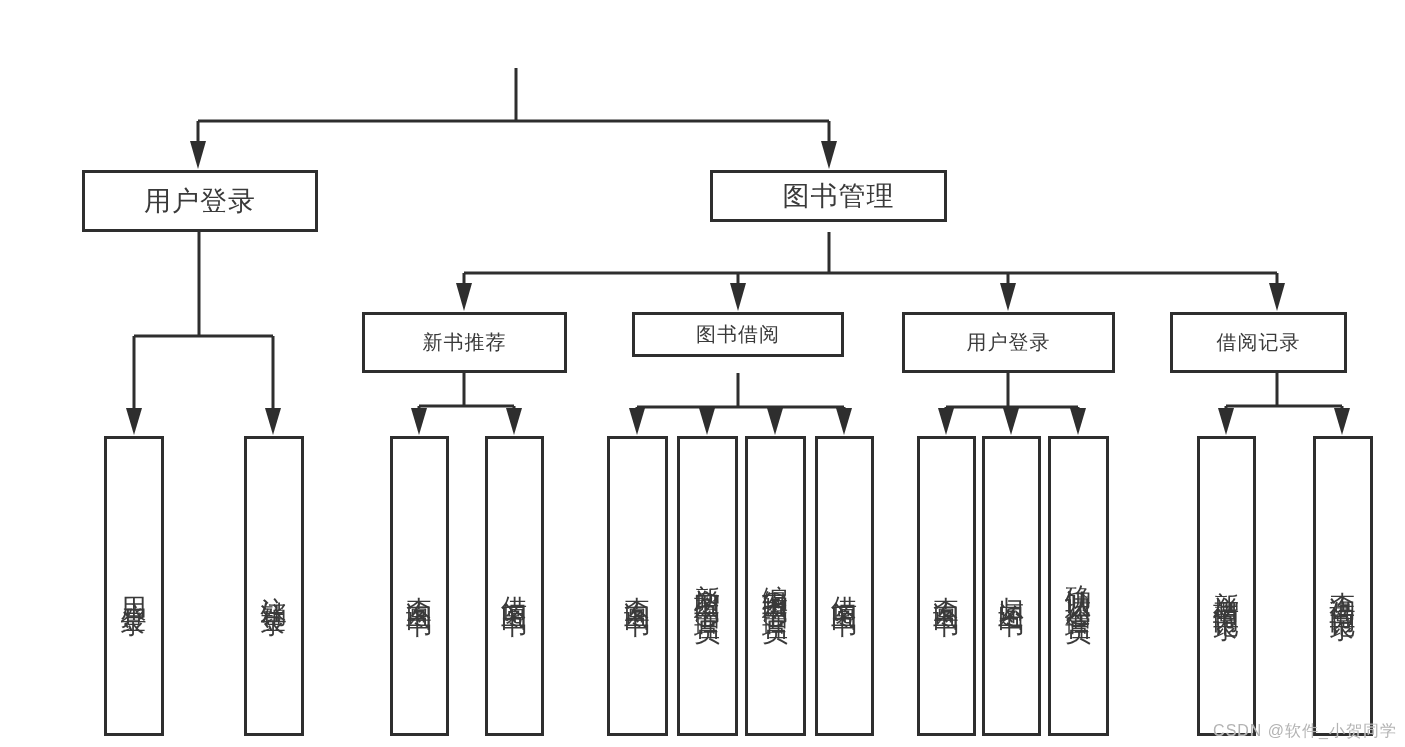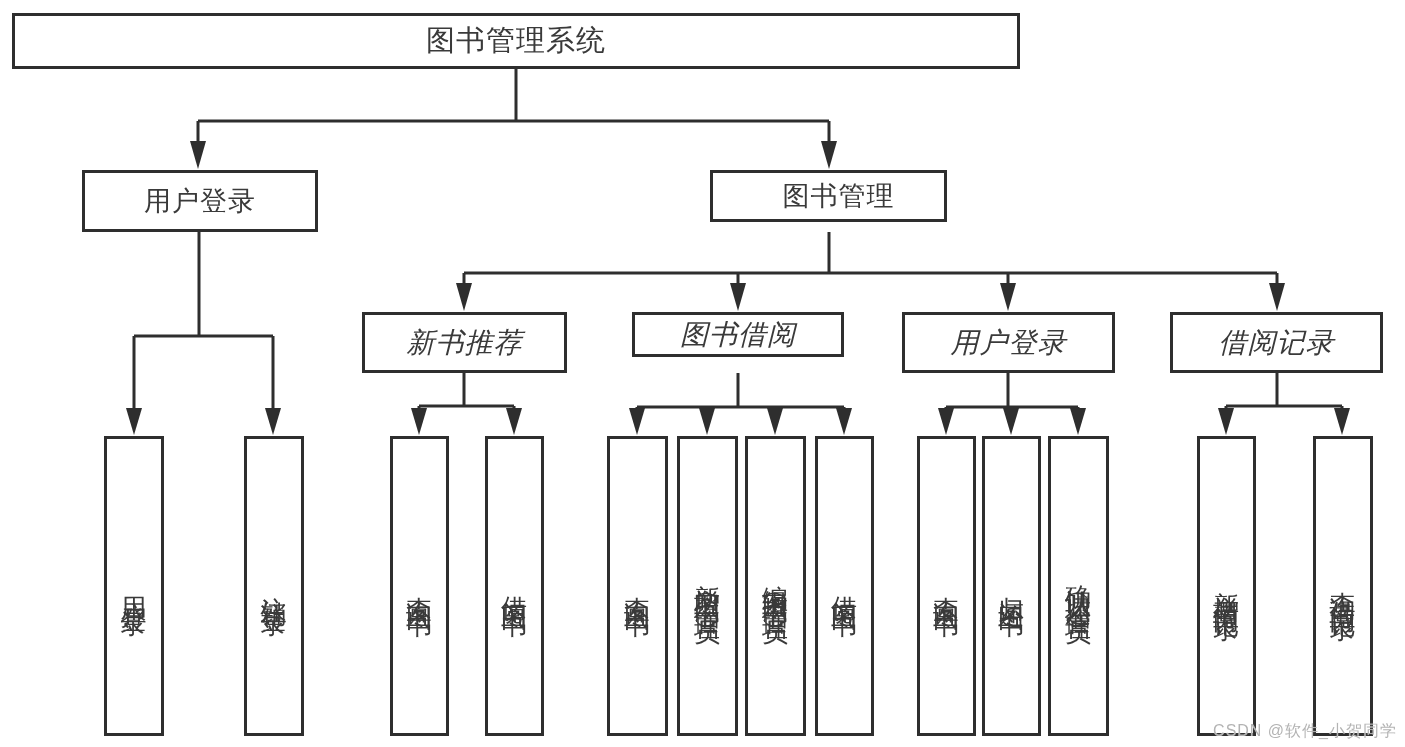--- a/index.html
+++ b/index.html
@@ -31,38 +31,38 @@
     position: absolute;
     border: 3px solid var(--line);
     background: var(--background);
     display: flex;
     align-items: center;
     justify-content: center;
     color: var(--text);
   }
   .node.root  { font-size: 29px; letter-spacing: 1px; }
   .node.l2    { font-size: 27px; letter-spacing: 1px; }
-  .node.l3    { font-size: 28px; letter-spacing: 1px; font-style: italic; }
+  .node.l3    { font-size: 20px; letter-spacing: 1px; }
   .node.leaf .vlabel {
     writing-mode: vertical-rl;
     text-orientation: mixed;
     font-size: 26px;
     letter-spacing: 5px;
     line-height: 1;
     white-space: nowrap;
   }
 
   
   #n-root   { left: 12px;   top: 13px;  width: 1008px; height: 56px; }
   #n-login  { left: 82px;   top: 170px; width: 236px;  height: 62px; }
   #n-mgmt   { left: 710px;  top: 170px; width: 237px;  height: 52px; padding-left: 20px; }
   #n-rec    { left: 362px;  top: 312px; width: 205px;  height: 61px; }
   #n-bor    { left: 632px;  top: 312px; width: 212px;  height: 45px; }
   #n-cur    { left: 902px;  top: 312px; width: 213px;  height: 61px; }
-  #n-hist   { left: 1170px; top: 312px; width: 213px;  height: 61px; }
+  #n-hist   { left: 1170px; top: 312px; width: 177px;  height: 61px; }
 
   .leaf { top: 436px; height: 300px; }
   #lf-1  { left: 104px;  width: 60px; }
   #lf-2  { left: 244px;  width: 60px; }
   #lf-3  { left: 390px;  width: 59px; }
   #lf-4  { left: 485px;  width: 59px; }
   #lf-5  { left: 607px;  width: 61px; }
   #lf-6  { left: 677px;  width: 61px; }
   #lf-7  { left: 745px;  width: 61px; }
   #lf-8  { left: 815px;  width: 59px; }
@@ -120,23 +120,20 @@
       <polygon class="ah" points="767,408 783,408 775,435"></polygon>
       <polygon class="ah" points="836,408 852,408 844,435"></polygon>
       <polygon class="ah" points="938,408 954,408 946,435"></polygon>
       <polygon class="ah" points="1003,408 1019,408 1011,435"></polygon>
       <polygon class="ah" points="1070,408 1086,408 1078,435"></polygon>
       <polygon class="ah" points="1218,408 1234,408 1226,435"></polygon>
       <polygon class="ah" points="1334,408 1350,408 1342,435"></polygon>
     </g>
   </svg>
 
-  <div id="n-root" class="node root">
-    <span>图书管理系统</span>
-  </div>
 
   <div id="n-login" class="node l2">
     <span>用户登录</span>
   </div>
   <div id="n-mgmt" class="node l2">
     <span>图书管理</span>
   </div>
 
   <div id="n-rec" class="node l3">
     <span>新书推荐</span>

